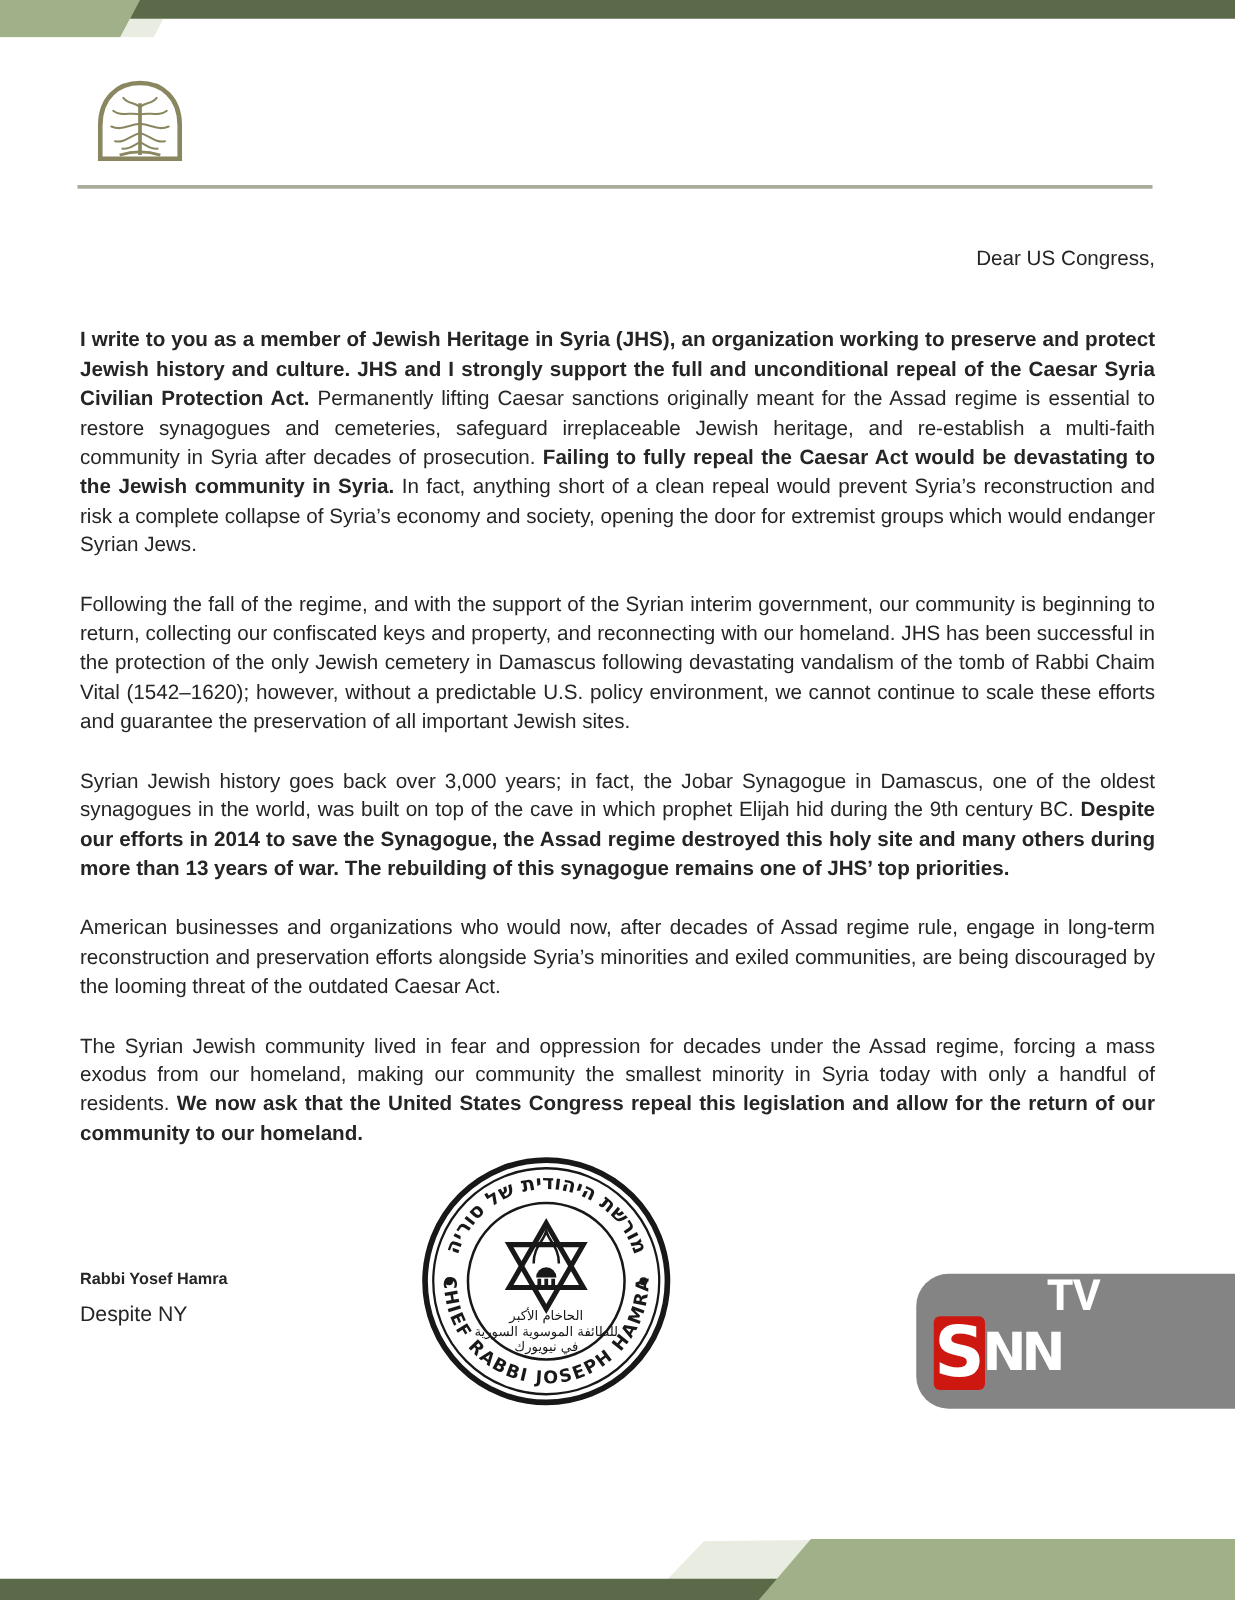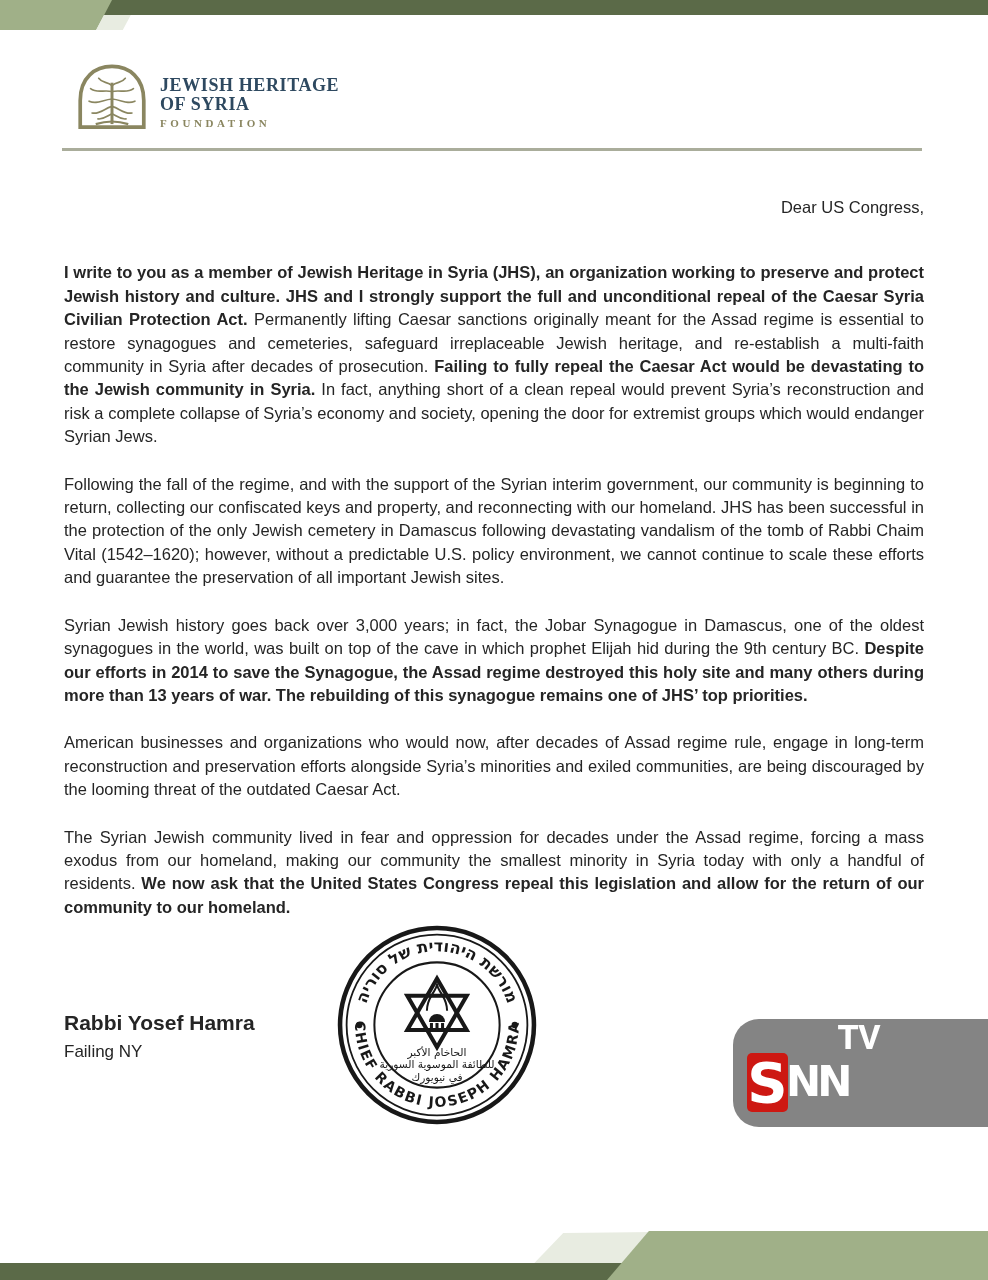--- a/index.html
+++ b/index.html
@@ -30,21 +30,21 @@
     font-size:11px;letter-spacing:3.6px;margin-top:4px;}
   .header-rule{position:absolute;left:62px;top:148px;width:860px;height:3px;background:#aaad9b;}
   
   .letter{position:absolute;left:64px;top:196px;width:860px;
     font-size:16.5px;line-height:23.4px;color:#252525;}
   .salutation{margin:0 0 42px 0;text-align:right;}
   .para{margin:0 0 24px 0;text-align:justify;}
   .para .b{font-weight:bold;}
   
   .signature{position:absolute;left:64px;top:1010px;line-height:25px;font-size:17px;}
-  .sig-name{font-size:21px;font-weight:bold;margin-bottom:4px;}
+  .sig-name{font-size:13px;font-weight:bold;margin-bottom:4px;}
   
   .stamp{position:absolute;left:336px;top:924px;width:202px;height:202px;}
   
   .snn-panel{position:absolute;left:733px;top:1019px;width:255px;height:108px;
     background:#848484;border-radius:26px 0 0 26px;}
   .snn-s-box{position:absolute;left:14px;top:34px;width:41px;height:59px;
     background:#cd1812;border-radius:5px;display:flex;align-items:center;justify-content:center;overflow:visible;}
   .snn-s{color:#ffffff;font-weight:bold;font-size:56px;line-height:56px;
     font-family:"DejaVu Sans", sans-serif;}
   .snn-nn{position:absolute;left:53px;top:32px;color:#ffffff;font-weight:bold;
@@ -76,41 +76,36 @@
         <path d="M50,40 C 61,37 70,43 79,36"></path>
         <path d="M50,50 C 37,51 30,58 19,53"></path>
         <path d="M50,50 C 63,51 70,58 81,53"></path>
         <path d="M50,60 C 39,63 34,71 23,69"></path>
         <path d="M50,60 C 61,63 66,71 77,69"></path>
         <path d="M50,70 C 43,73 39,78 31,77"></path>
         <path d="M50,70 C 57,73 61,78 69,77"></path>
       </g>
     </svg>
   </div>
-  <div class="logo-text">
-    <div class="logo-line1">JEWISH HERITAGE</div>
-    <div class="logo-line2">OF SYRIA</div>
-    <div class="logo-line3">FOUNDATION</div>
-  </div>
   <div class="header-rule"></div>
 
   <div class="letter">
     <p class="salutation">Dear US Congress,</p>
     <div>
         <p class="para"><span class="b">I write to you as a member of Jewish Heritage in Syria (JHS), an organization working to preserve and protect Jewish history and culture. JHS and I strongly support the full and unconditional repeal of the Caesar Syria Civilian Protection Act. </span><span>Permanently lifting Caesar sanctions originally meant for the Assad regime is essential to restore synagogues and cemeteries, safeguard irreplaceable Jewish heritage, and re-establish a multi-faith community in Syria after decades of prosecution. </span><span class="b">Failing to fully repeal the Caesar Act would be devastating to the Jewish community in Syria. </span><span>In fact, anything short of a clean repeal would prevent Syria’s reconstruction and risk a complete collapse of Syria’s economy and society, opening the door for extremist groups which would endanger Syrian Jews.</span></p>
         <p class="para"><span>Following the fall of the regime, and with the support of the Syrian interim government, our community is beginning to return, collecting our confiscated keys and property, and reconnecting with our homeland. JHS has been successful in the protection of the only Jewish cemetery in Damascus following devastating vandalism of the tomb of Rabbi Chaim Vital (1542–1620); however, without a predictable U.S. policy environment, we cannot continue to scale these efforts and guarantee the preservation of all important Jewish sites.</span></p>
         <p class="para"><span>Syrian Jewish history goes back over 3,000 years; in fact, the Jobar Synagogue in Damascus, one of the oldest synagogues in the world, was built on top of the cave in which prophet Elijah hid during the 9th century BC. </span><span class="b">Despite our efforts in 2014 to save the Synagogue, the Assad regime destroyed this holy site and many others during more than 13 years of war. The rebuilding of this synagogue remains one of JHS’ top priorities.</span></p>
         <p class="para"><span>American businesses and organizations who would now, after decades of Assad regime rule, engage in long-term reconstruction and preservation efforts alongside Syria’s minorities and exiled communities, are being discouraged by the looming threat of the outdated Caesar Act.</span></p>
         <p class="para"><span>The Syrian Jewish community lived in fear and oppression for decades under the Assad regime, forcing a mass exodus from our homeland, making our community the smallest minority in Syria today with only a handful of residents. </span><span class="b">We now ask that the United States Congress repeal this legislation and allow for the return of our community to our homeland.</span></p>
       </div>
   </div>
 
   <div class="signature">
     <div class="sig-name">Rabbi Yosef Hamra</div>
-    <div class="sig-location">Failing NY</div>
+    <div class="sig-location">Despite NY</div>
   </div>
 
   <div class="stamp">
     <svg viewBox="0 0 200 200" width="202" height="202">
       <defs>
         <path id="arcTop" d="M 27,100 A 73,73 0 0 1 173,100"></path>
         <path id="arcBottom" d="M 19,100 A 81,81 0 0 0 181,100"></path>
       </defs>
       <g stroke="#181818" fill="none">
         <circle cx="100" cy="100" r="96" stroke-width="4.5"></circle>

